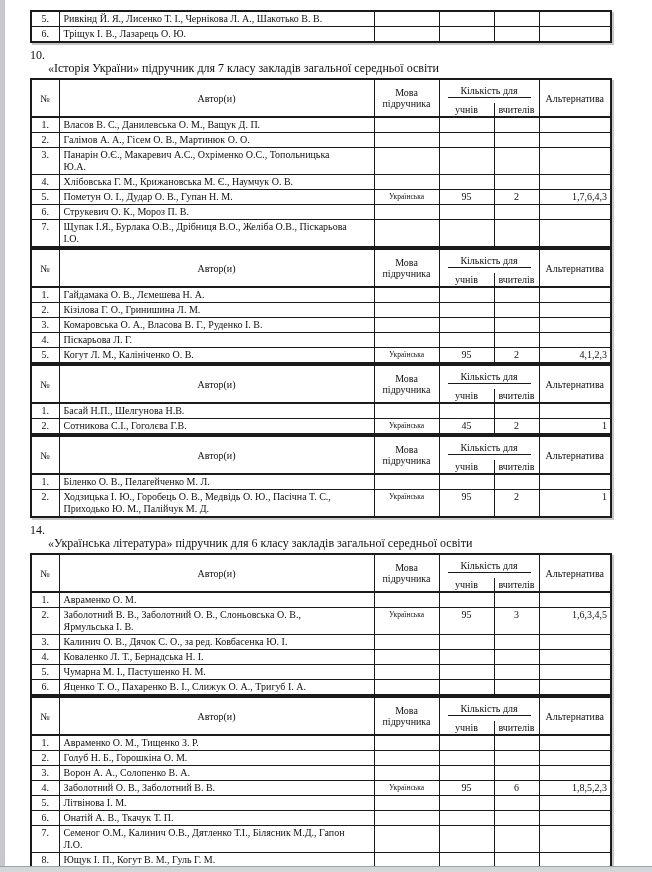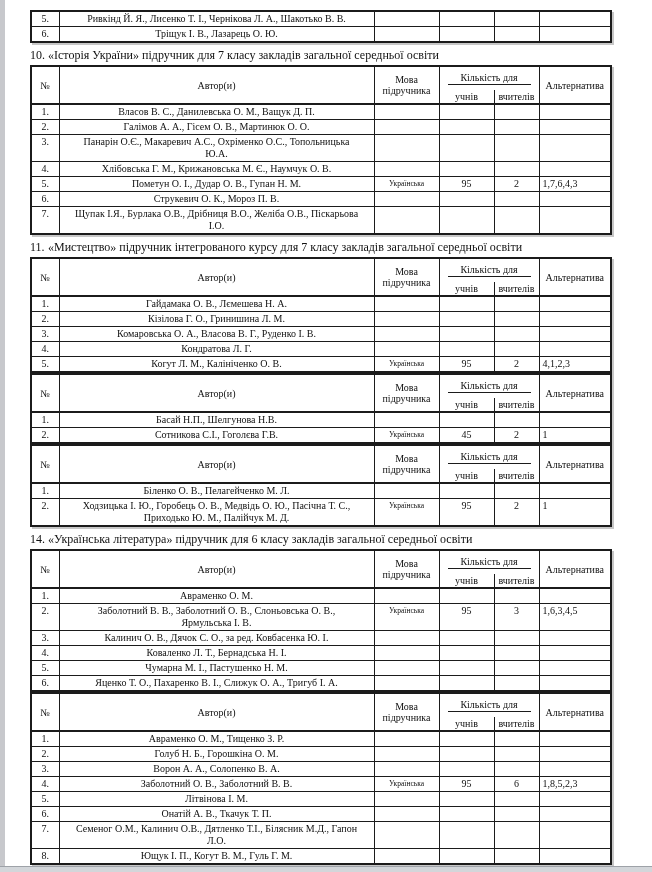--- a/index.html
+++ b/index.html
@@ -20,35 +20,35 @@
   }
   .book-table th,.book-table td{border:1px solid #1b1b1b;overflow:hidden;}
   .book-table td{
     font-size:10px;line-height:12px;padding:1px 4px;vertical-align:top;
   }
   .book-table th{
     font-size:10px;line-height:11px;font-weight:normal;
     padding:1px 2px;text-align:center;vertical-align:middle;
   }
   td.c-num{text-align:center;padding:1px 2px;}
-  td.c-auth{text-align:center;white-space:pre-wrap;}
+  td.c-auth{text-align:left;white-space:pre-wrap;}
   td.c-lang{text-align:center;font-size:7.5px;line-height:12px;margin-top:44px;}
   td.c-students,td.c-teachers{text-align:center;}
-  td.c-alt{text-align:left;padding:1px 3px;}
+  td.c-alt{text-align:right;padding:1px 3px;}
   th.c-qty{border-bottom:none;padding:5px;vertical-align:bottom;}
   th.c-qty .qty-line{display:block;border-bottom:1px solid #1b1b1b;margin:0 3px;padding:0 0 1px;}
   tr.sub-row th{border-top:none;border-bottom:2px solid #1b1b1b;}
   thead th[rowspan]{border-bottom:2px solid #1b1b1b;}
 
   .sec-head{
     display:flex;align-items:flex-start;
     margin:5px 0 3px;font-size:12px;line-height:14px;color:#111;
   }
   .sec-num{flex:0 0 18px;font-family:Liberation Serif, serif;}
-  .sec-title{flex:1;white-space:pre-wrap;}
+  .sec-title{flex:1;white-space:pre-wrap;margin-top:13px;}
   #sections{margin-top:4px;}
 </style>
 </head>
 <body>
 
 <div class="edge-left"></div>
 
 <div class="content">
 
   <table class="book-table">
@@ -166,24 +166,20 @@
 І.О.</td>
     <td class="c-lang"></td>
     <td class="c-students"></td>
     <td class="c-teachers"></td>
     <td class="c-alt"></td>
   </tr>
           </tbody>
     </table>
   </section>
       <section>
-    <div class="sec-head">
-      <span class="sec-num">11.</span>
-      <span class="sec-title">«Мистецтво» підручник інтегрованого курсу для 7 класу закладів загальної середньої освіти</span>
-    </div>
     <table class="book-table">
       <colgroup>
         <col style="width:28px">
             <col style="width:315px">
             <col style="width:65px">
         <col style="width:55px">
             <col style="width:45px">
             <col style="width:72px">
       </colgroup>
       <thead>
@@ -221,21 +217,21 @@
             <tr>
     <td class="c-num">3.</td>
     <td class="c-auth">Комаровська О. А., Власова В. Г., Руденко І. В.</td>
     <td class="c-lang"></td>
     <td class="c-students"></td>
     <td class="c-teachers"></td>
     <td class="c-alt"></td>
   </tr>
             <tr>
     <td class="c-num">4.</td>
-    <td class="c-auth">Кондратова Л. Г.</td>
+    <td class="c-auth">Піскарьова Л. Г.</td>
     <td class="c-lang"></td>
     <td class="c-students"></td>
     <td class="c-teachers"></td>
     <td class="c-alt"></td>
   </tr>
             <tr>
     <td class="c-num">5.</td>
     <td class="c-auth">Когут Л. М., Калініченко О. В.</td>
     <td class="c-lang">Українська</td>
     <td class="c-students">95</td>

